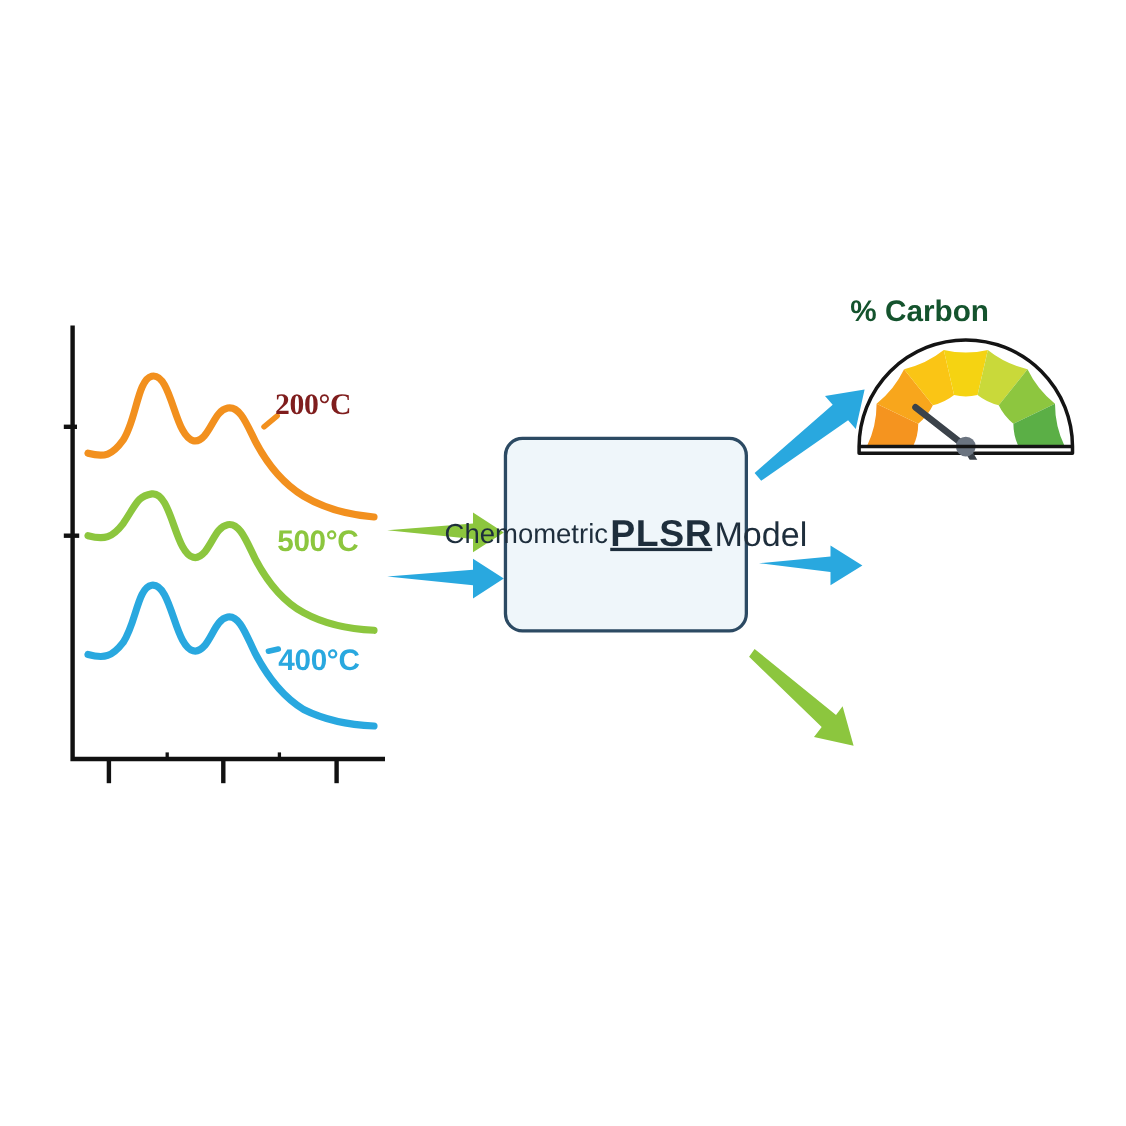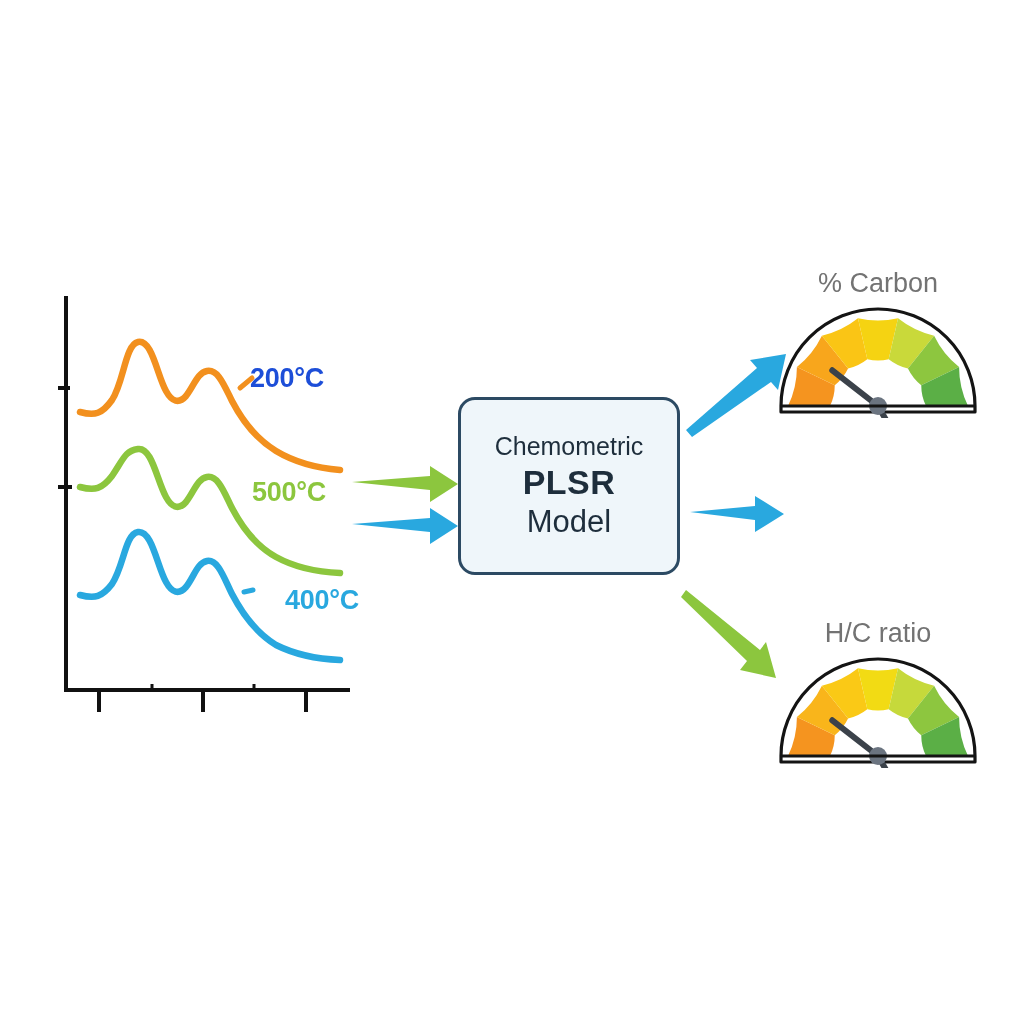--- a/index.html
+++ b/index.html
@@ -24,62 +24,62 @@
     height: 1024px;
   }
   .temp-label {
     position: absolute;
     font-family: "Liberation Sans", sans-serif;
     font-size: 27px;
     font-weight: 700;
     letter-spacing: -0.3px;
     white-space: nowrap;
   }
-  #label-200 { left: 250px; top: 363px; color: #1d4ed8; }
+  #label-200 { left: 250px; top: 352px; color: #7f1d1d; font-family: Liberation Serif, serif; }
   #label-300 { left: 252px; top: 477px; color: #8BC council; }
   #label-300 { left: 252px; top: 477px; color: #8CC63E; }
-  #label-400 { left: 253px; top: 585px; color: #29A8DF; margin-left: 32px; }
+  #label-400 { left: 253px; top: 585px; color: #29A8DF; }
 
   .model-box {
     position: absolute;
     left: 458px;
     top: 397px;
     width: 222px;
     height: 178px;
     background: #EFF6FA;
     border: 3px solid #2C4A63;
     border-radius: 17px;
     box-sizing: border-box;
     display: flex;
-    flex-direction: column;
+    flex-direction: row;
     align-items: center;
     justify-content: center;
     gap: 2px;
   }
   .model-line {
     font-family: "Liberation Sans", sans-serif;
     color: #1E2E3C;
     line-height: 1.15;
     white-space: nowrap;
   }
   .model-line.l1 { font-size: 25px; font-weight: 400; }
-  .model-line.l2 { font-size: 34px; font-weight: 700; letter-spacing: 0.5px; }
+  .model-line.l2 { font-size: 34px; font-weight: 700; letter-spacing: 0.5px; text-decoration: underline; }
   .model-line.l3 { font-size: 31px; font-weight: 400; }
 
   .gauge-group { position: absolute; }
   .gauge-title {
     position: absolute;
     left: 0;
     top: 0;
     width: 100%;
-    text-align: center;
+    text-align: left;
     font-family: "Liberation Sans", sans-serif;
     font-size: 27px;
-    font-weight: 400;
-    color: #737373;
+    font-weight: 700;
+    color: #14532d;
     white-space: nowrap;
   }
   .gauge-svg { position: absolute; left: 0; }
 
   #gauge-0 { left: 773px; top: 268px; width: 210px; height: 150px; }
   #gauge-1 { left: 773px; top: 443px; width: 210px; height: 150px; }
   #gauge-2 { left: 773px; top: 618px; width: 210px; height: 150px; }
   .gauge-svg { top: 36px; }
 </style>
 </head>
@@ -175,30 +175,14 @@
         <path d="M 125.02688405606828 14.256487903635872 A 90 90 0 0 0 161.11408216728603 31.635166577877328 L 134.9275104892192 64.47208884153457 A 48 48 0 0 1 115.68100482990309 55.203460215272464 Z" fill="#C9D93A" stroke="none"></path>
         <path d="M 161.11408216728603 31.635166577877328 A 90 90 0 0 0 186.08719811121773 62.95046347941976 L 148.2465056593161 81.17358052235721 A 48 48 0 0 1 134.9275104892192 64.47208884153457 Z" fill="#8DC63F" stroke="none"></path>
         <path d="M 186.08719811121773 62.95046347941976 A 90 90 0 0 0 195 102 L 153 102 A 48 48 0 0 1 148.2465056593161 81.17358052235721 Z" fill="#5BAF46" stroke="none"></path>
         <path d="M 120 127.98076211353316 L 105 102 L 59.29537629081013 66.29163443111182" stroke="#3B424A" stroke-width="6" stroke-linecap="round" stroke-linejoin="round" fill="none"></path>
         <circle cx="105" cy="102" r="9" fill="#6B7480"></circle>
         <line x1="8" y1="102" x2="202" y2="102" stroke="#141414" stroke-width="3.2"></line>
       </svg>
   </div>
 
 
-  <div class="gauge-group" id="gauge-2">
-    <div class="gauge-title">H/C ratio</div>
-    <svg class="gauge-svg" width="210" height="114" viewBox="0 0 210 114" xmlns="http://www.w3.org/2000/svg">
-        <path d="M 8 108 L 8 102 A 97 97 0 0 1 202 102 L 202 108 Z" fill="#FFFFFF" stroke="#141414" stroke-width="3.2" stroke-linejoin="round"></path>
-        <path d="M 15 101.99999999999999 A 90 90 0 0 0 23.912801888782283 62.95046347941976 L 61.753494340683886 81.17358052235721 A 48 48 0 0 1 57 102 Z" fill="#F5941F" stroke="none"></path>
-        <path d="M 23.912801888782283 62.95046347941976 A 90 90 0 0 0 48.88591783271396 31.635166577877342 L 75.07248951078077 64.47208884153457 A 48 48 0 0 1 61.753494340683886 81.17358052235721 Z" fill="#F9B51B" stroke="none"></path>
-        <path d="M 48.88591783271396 31.635166577877342 A 90 90 0 0 0 84.9731159439317 14.256487903635872 L 94.31899517009691 55.203460215272464 A 48 48 0 0 1 75.07248951078077 64.47208884153457 Z" fill="#FAC916" stroke="none"></path>
-        <path d="M 84.9731159439317 14.256487903635872 A 90 90 0 0 0 125.02688405606828 14.256487903635872 L 115.68100482990309 55.203460215272464 A 48 48 0 0 1 94.31899517009691 55.203460215272464 Z" fill="#F2DB14" stroke="none"></path>
-        <path d="M 125.02688405606828 14.256487903635872 A 90 90 0 0 0 161.11408216728603 31.635166577877328 L 134.9275104892192 64.47208884153457 A 48 48 0 0 1 115.68100482990309 55.203460215272464 Z" fill="#C6D93B" stroke="none"></path>
-        <path d="M 161.11408216728603 31.635166577877328 A 90 90 0 0 0 186.08719811121773 62.95046347941976 L 148.2465056593161 81.17358052235721 A 48 48 0 0 1 134.9275104892192 64.47208884153457 Z" fill="#8DC63F" stroke="none"></path>
-        <path d="M 186.08719811121773 62.95046347941976 A 90 90 0 0 0 195 102 L 153 102 A 48 48 0 0 1 148.2465056593161 81.17358052235721 Z" fill="#5BAF46" stroke="none"></path>
-        <path d="M 120 127.98076211353316 L 105 102 L 59.29537629081013 66.29163443111182" stroke="#3B424A" stroke-width="6" stroke-linecap="round" stroke-linejoin="round" fill="none"></path>
-        <circle cx="105" cy="102" r="9" fill="#6B7480"></circle>
-        <line x1="8" y1="102" x2="202" y2="102" stroke="#141414" stroke-width="3.2"></line>
-      </svg>
-  </div>
 
 </div>
 
 </body></html>

